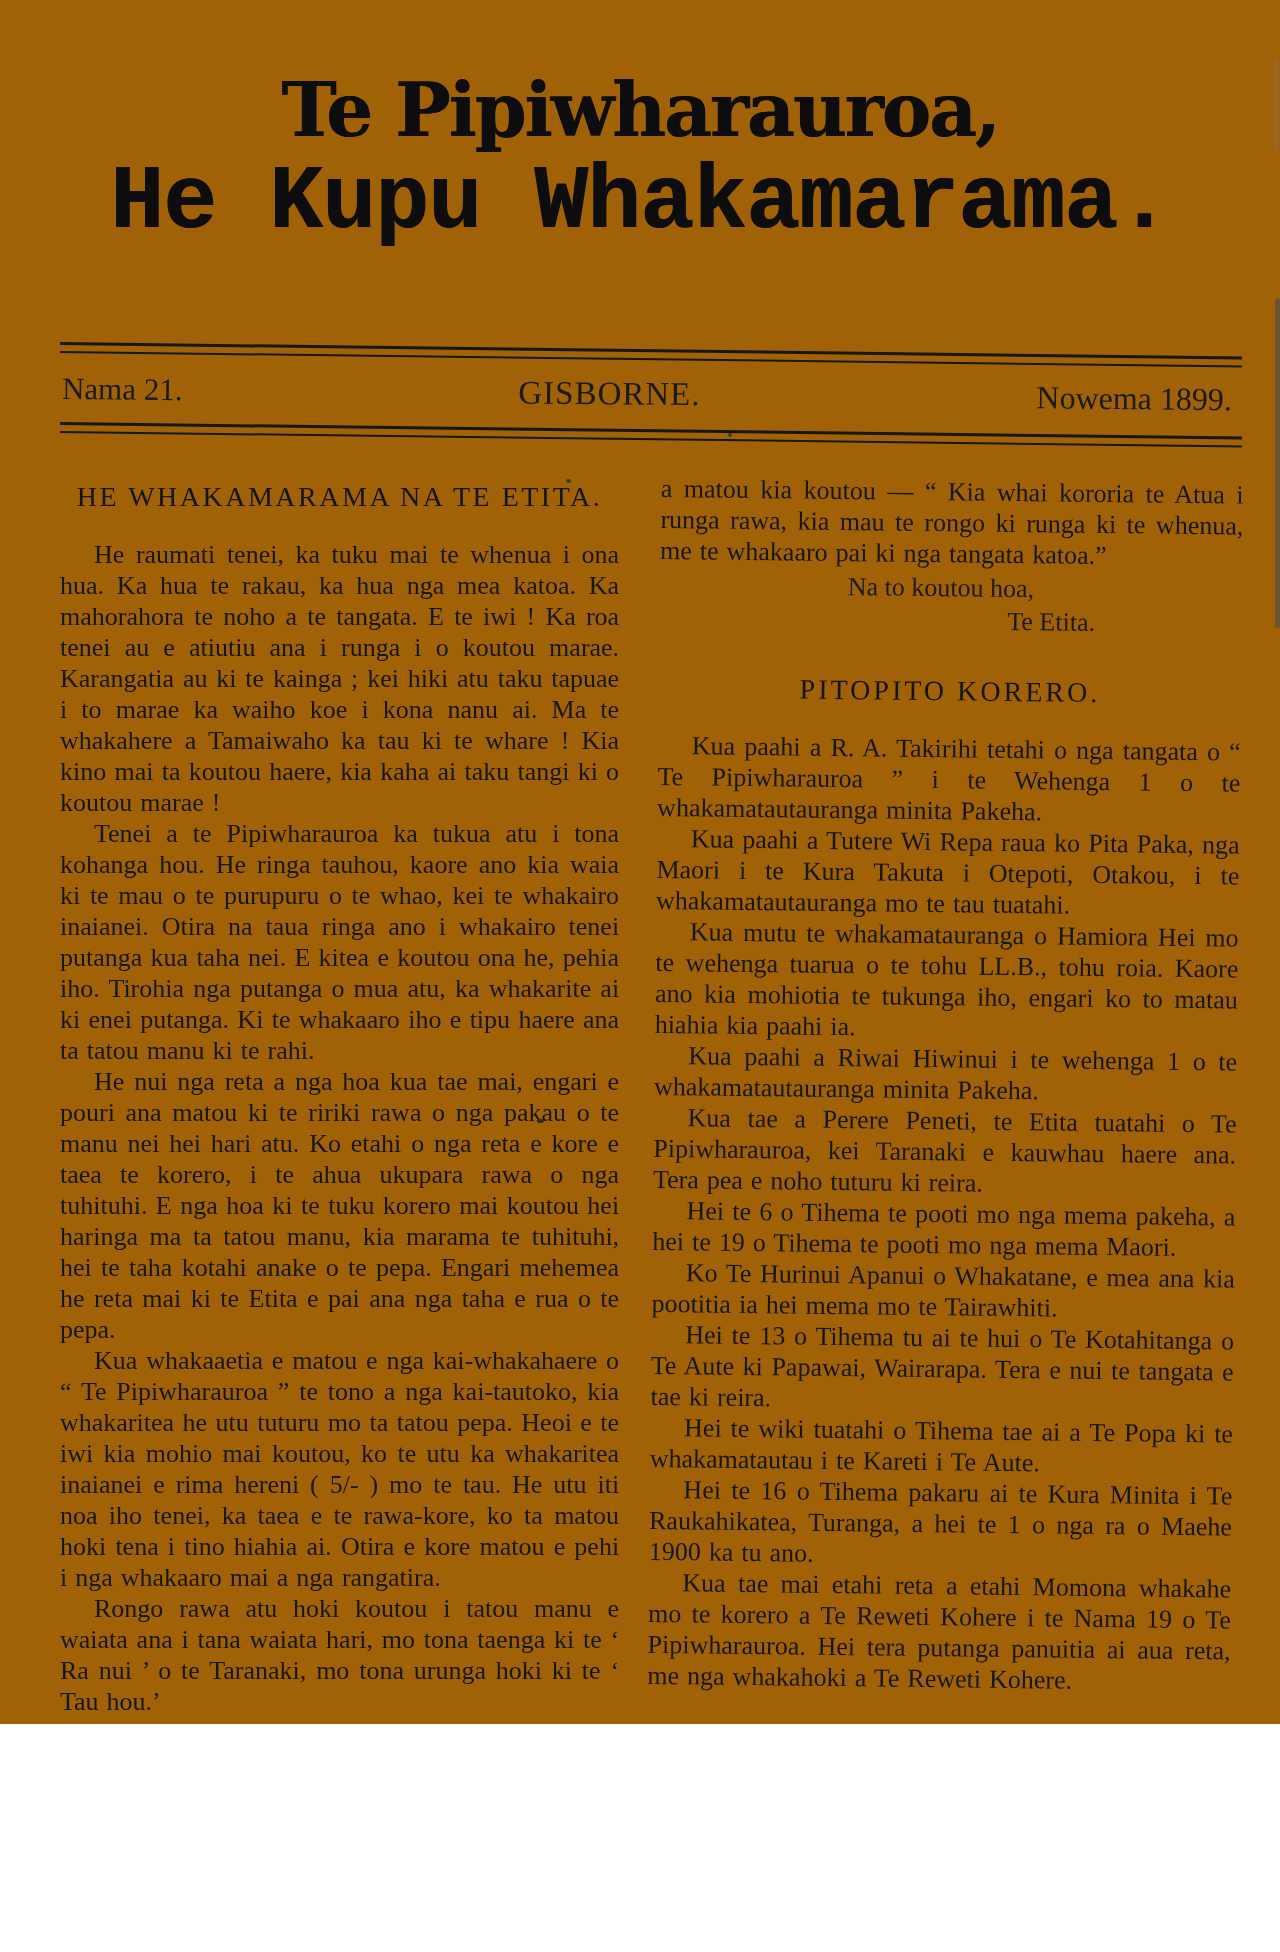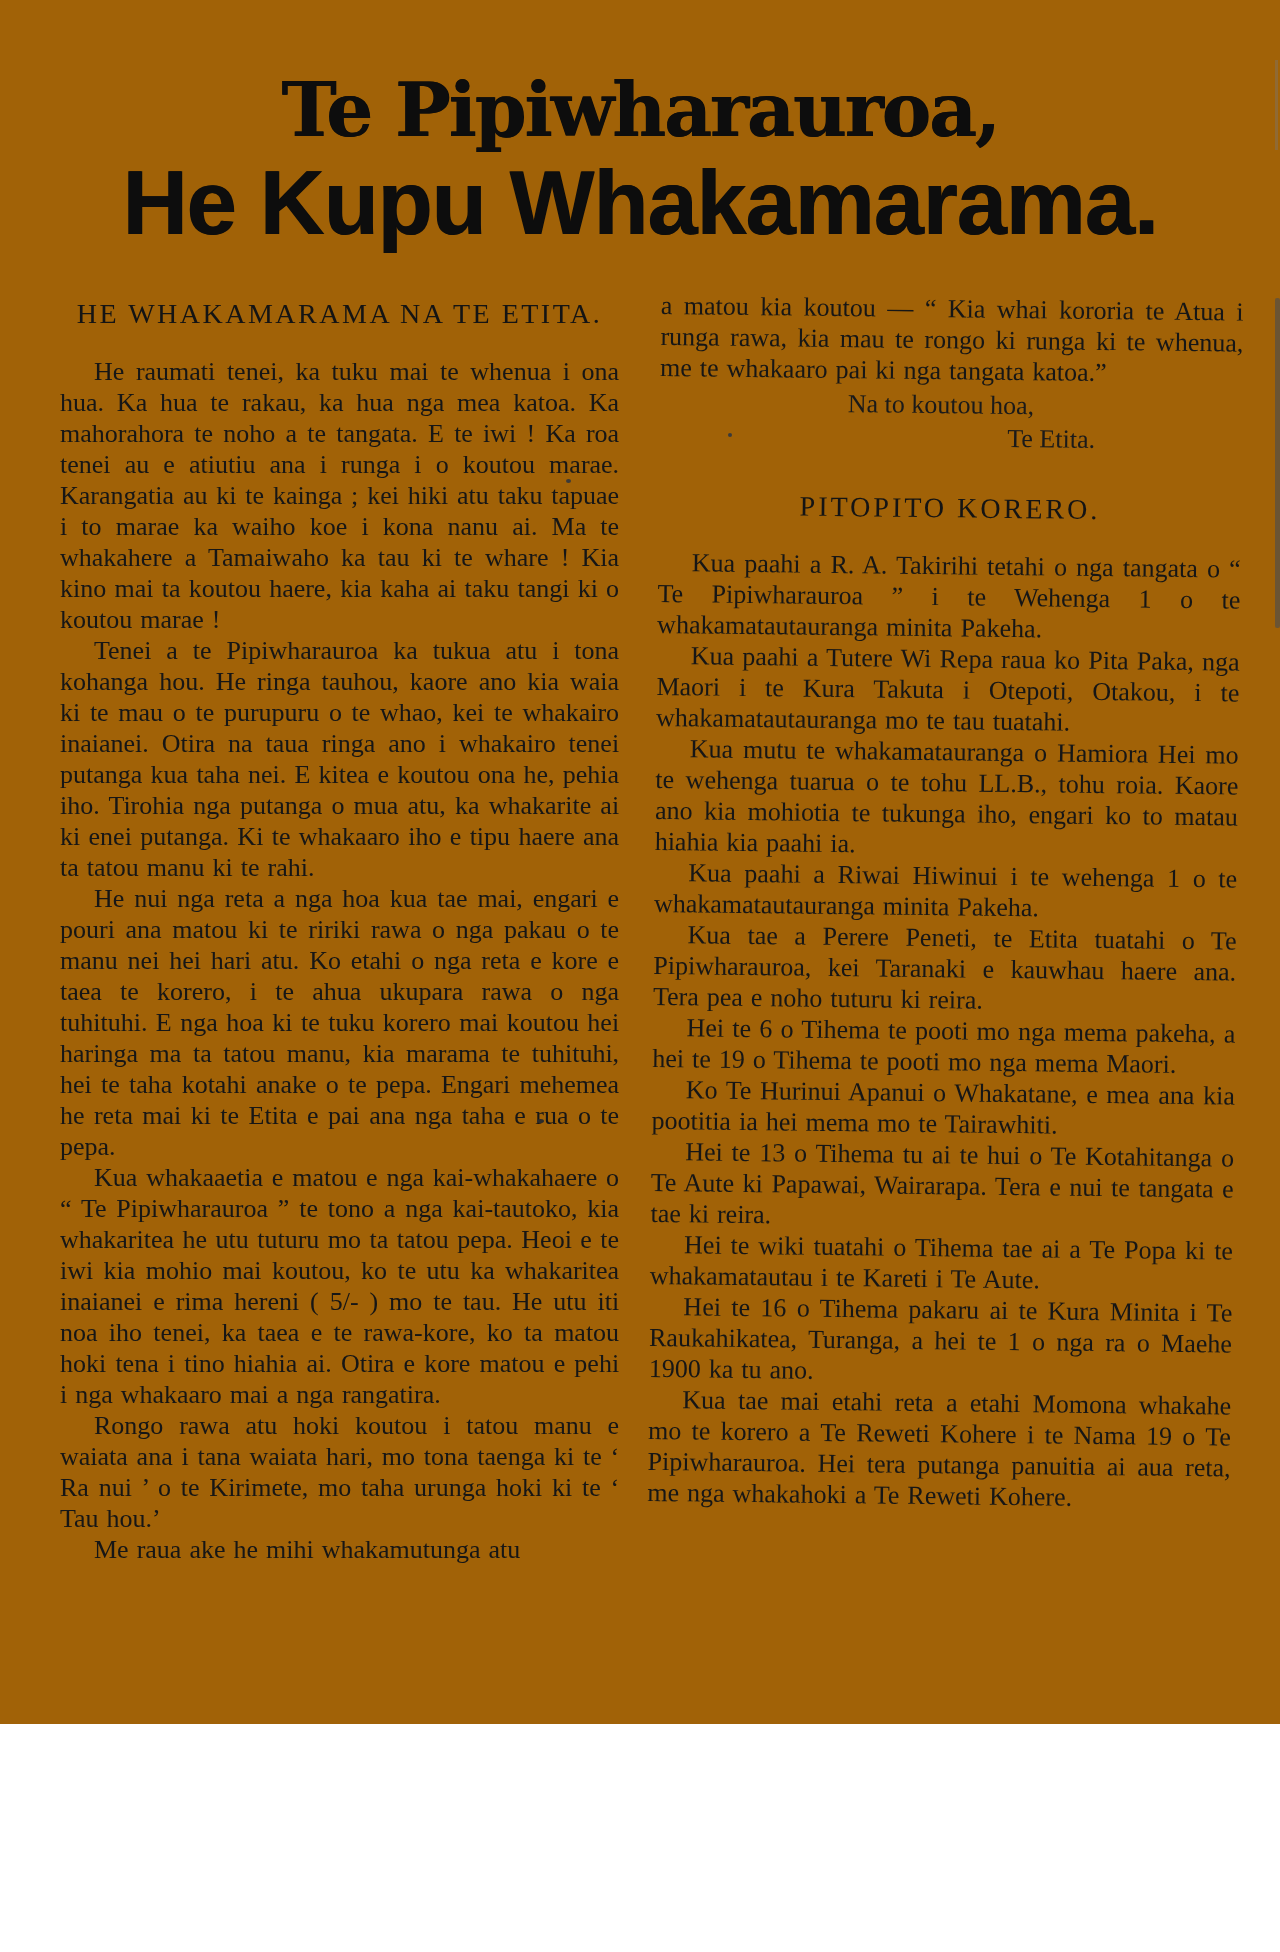--- a/index.html
+++ b/index.html
@@ -8,21 +8,21 @@
     background:#a16207; color:#1a1a1a; overflow:hidden;
     font-family:"Liberation Serif", serif;
   }
   .masthead { text-align:center; padding-top:72px; }
   .title-line1 {
     font-family:"DejaVu Serif", serif; font-weight:bold;
     font-size:74px; line-height:1.05; letter-spacing:-2px; color:#0d0d0d;
     text-shadow:0.6px 0 0 #0d0d0d;
   }
   .title-line2 {
-    font-family:Liberation Sans, sans-serif; font-weight:bold;
+    font-family:Liberation Mono, monospace; font-weight:bold;
     font-size:90px; line-height:1.05; letter-spacing:-1px; color:#0d0d0d;
     text-shadow:0.8px 0 0 #0d0d0d; margin-top:6px;
   }
   .issue-band { margin:92px 38px 0 60px; }
   .rule-double {
     height:6px; border-top:3px solid #161616; border-bottom:2px solid #161616;
     transform:rotate(0.7deg); transform-origin:0 50%;
   }
   .issue-row {
     display:flex; justify-content:space-between; align-items:baseline;
@@ -64,31 +64,40 @@
 </head>
 <body>
 
 <div class="page">
 
   <header class="masthead">
     <div class="title-line1">Te Pipiwharauroa,</div>
     <div class="title-line2">He Kupu Whakamarama.</div>
   </header>
 
+  <div class="issue-band">
+    <div class="rule-double"></div>
+    <div class="issue-row">
+      <span class="issue-number">Nama 21.</span>
+      <span class="issue-place">GISBORNE.</span>
+      <span class="issue-date">Nowema 1899.</span>
+    </div>
+    <div class="rule-double"></div>
+  </div>
 
   <main class="columns">
 
     <section class="col-left">
       <h2 class="col-heading">HE WHAKAMARAMA NA TE ETITA.</h2>
       <div>
           <p class="body-para">He raumati tenei, ka tuku mai te whenua i ona hua.  Ka hua te rakau, ka hua nga mea katoa.  Ka mahorahora te noho a te tangata.  E te iwi !  Ka roa tenei au e atiutiu ana i runga i o koutou marae.  Karangatia au ki te kainga ; kei hiki atu taku tapuae i to marae ka waiho koe i kona nanu ai.  Ma te whakahere a Tamaiwaho ka tau ki te whare !  Kia kino mai ta koutou haere, kia kaha ai taku tangi ki o koutou marae !</p>
           <p class="body-para">Tenei a te Pipiwharauroa ka tukua atu i tona kohanga hou.  He ringa tauhou, kaore ano kia waia ki te mau o te purupuru o te whao, kei te whakairo inaianei.  Otira na taua ringa ano i whakairo tenei putanga kua taha nei.  E kitea e koutou ona he, pehia iho. Tirohia nga putanga o mua atu, ka whakarite ai ki enei putanga.  Ki te whakaaro iho e tipu haere ana ta tatou manu ki te rahi.</p>
           <p class="body-para">He nui nga reta a nga hoa kua tae mai, engari e pouri ana matou ki te ririki rawa o nga pakau o te manu nei hei hari atu.  Ko etahi o nga reta e kore e taea te korero, i te ahua ukupara rawa o nga tuhituhi.  E nga hoa ki te tuku korero mai koutou hei haringa ma ta tatou manu, kia marama te tuhituhi, hei te taha kotahi anake o te pepa.  Engari mehemea he reta mai ki te Etita e pai ana nga taha e rua o te pepa.</p>
           <p class="body-para">Kua whakaaetia e matou e nga kai-whakahaere o “ Te Pipiwharauroa ” te tono a nga kai-tautoko, kia whakaritea he utu tuturu mo ta tatou pepa.  Heoi e te iwi kia mohio mai koutou, ko te utu ka whakaritea inaianei e rima hereni ( 5/- ) mo te tau.  He utu iti noa iho tenei, ka taea e te rawa-kore, ko ta matou hoki tena i tino hiahia ai.  Otira e kore matou e pehi i nga whakaaro mai a nga rangatira.</p>
-          <p class="body-para">Rongo rawa atu hoki koutou i tatou manu e waiata ana i tana waiata hari, mo tona taenga ki te ‘ Ra nui ’ o te Kirimete, mo taha urunga hoki ki te ‘ Tau hou.’</p>
+          <p class="body-para">Rongo rawa atu hoki koutou i tatou manu e waiata ana i tana waiata hari, mo tona taenga ki te ‘ Ra nui ’ o te Taranaki, mo tona urunga hoki ki te ‘ Tau hou.’</p>
           <p class="body-para">Me raua ake he mihi whakamutunga atu</p>
         </div>
     </section>
 
     <section class="col-right">
       <p class="body-para continuation">a matou kia koutou — “ Kia whai kororia te Atua i runga rawa, kia mau te rongo ki runga ki te whenua, me te whakaaro pai ki nga tangata katoa.”</p>
       <p class="signoff1">Na to koutou hoa,</p>
       <p class="signoff2">Te Etita.</p>
       <h2 class="col-heading section-heading">PITOPITO KORERO.</h2>
       <div>

